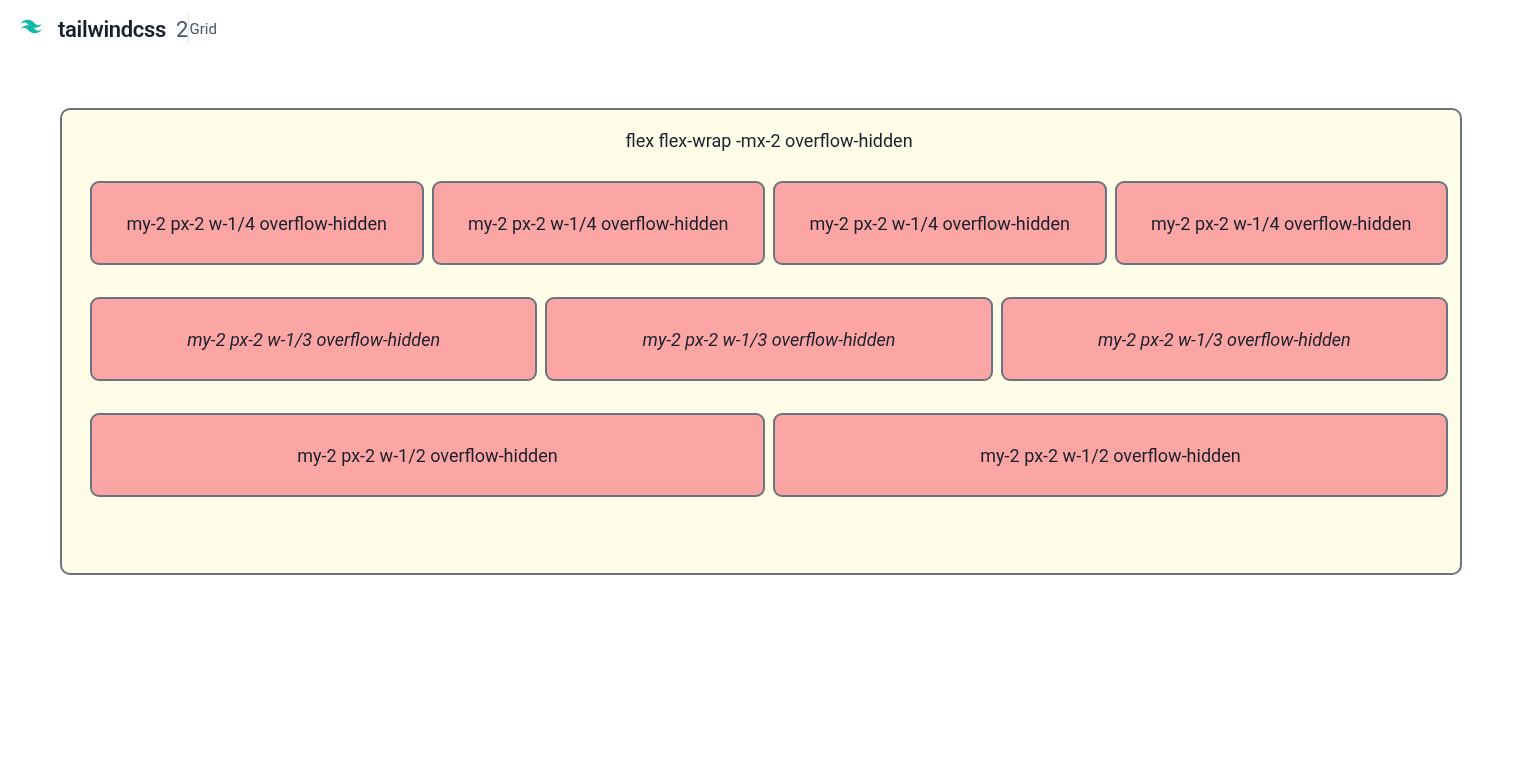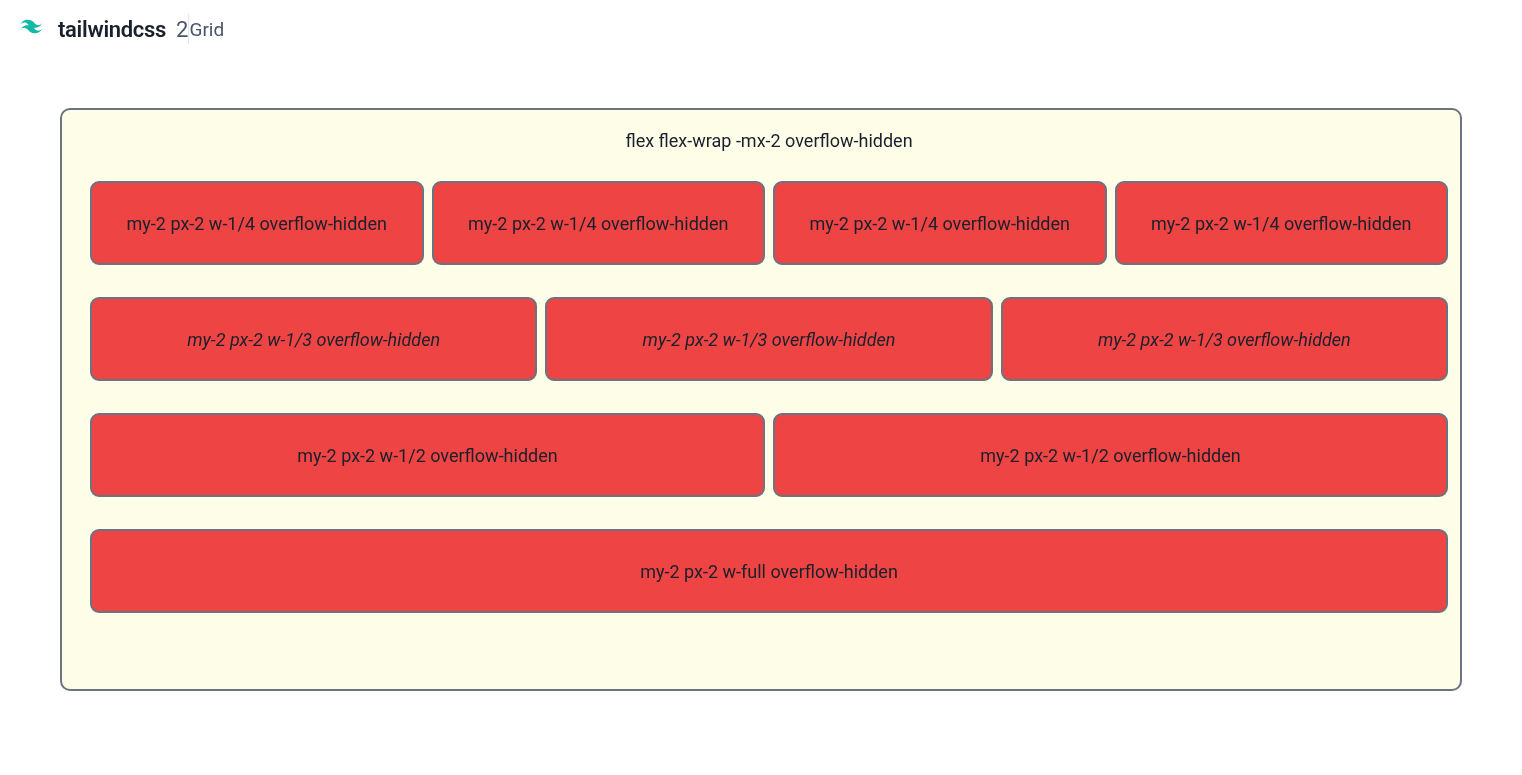--- a/index.html
+++ b/index.html
@@ -33,21 +33,21 @@
     font-weight: 400;
     color: #4a5568;
     margin-left: 2px;
   }
   .divider {
     width: 1px;
     height: 30px;
     background: #e2e8f0;
   }
   .subtitle {
-    font-size: 19px;
+    font-size: 15px;
     color: #4a5568;
   }
   .preview-wrap {
     padding: 50px 60px 20px 60px;
   }
   .container {
     border: 2px solid #6b7280;
     border-radius: 10px;
     background: #fdfde8;
     padding: 14px 10px 60px 26px;
@@ -65,21 +65,21 @@
   }
   .cell-wrap {
     padding: 0 4px;
     margin: 16px 0;
   }
   .w-1-4 { width: 25%; }
   .w-1-3 { width: 33.3333%; font-style: italic; }
   .w-1-2 { width: 50%; }
   .w-full { width: 100%; }
   .cell {
-    background: #ef4444;
+    background: #fca5a5;
     border: 2px solid #6b7280;
     border-radius: 9px;
     height: 84px;
     display: flex;
     align-items: center;
     justify-content: center;
     font-size: 18px;
     color: #1a202c;
     white-space: nowrap;
   }
@@ -128,18 +128,15 @@
           <div class="cell">my-2 px-2 w-1/3 overflow-hidden</div>
         </div>
 
       <div class="cell-wrap w-1-2">
           <div class="cell">my-2 px-2 w-1/2 overflow-hidden</div>
         </div>
       <div class="cell-wrap w-1-2">
           <div class="cell">my-2 px-2 w-1/2 overflow-hidden</div>
         </div>
 
-      <div class="cell-wrap w-full">
-          <div class="cell">my-2 px-2 w-full overflow-hidden</div>
-        </div>
     </div>
   </div>
 </div>
 
 </body></html>

